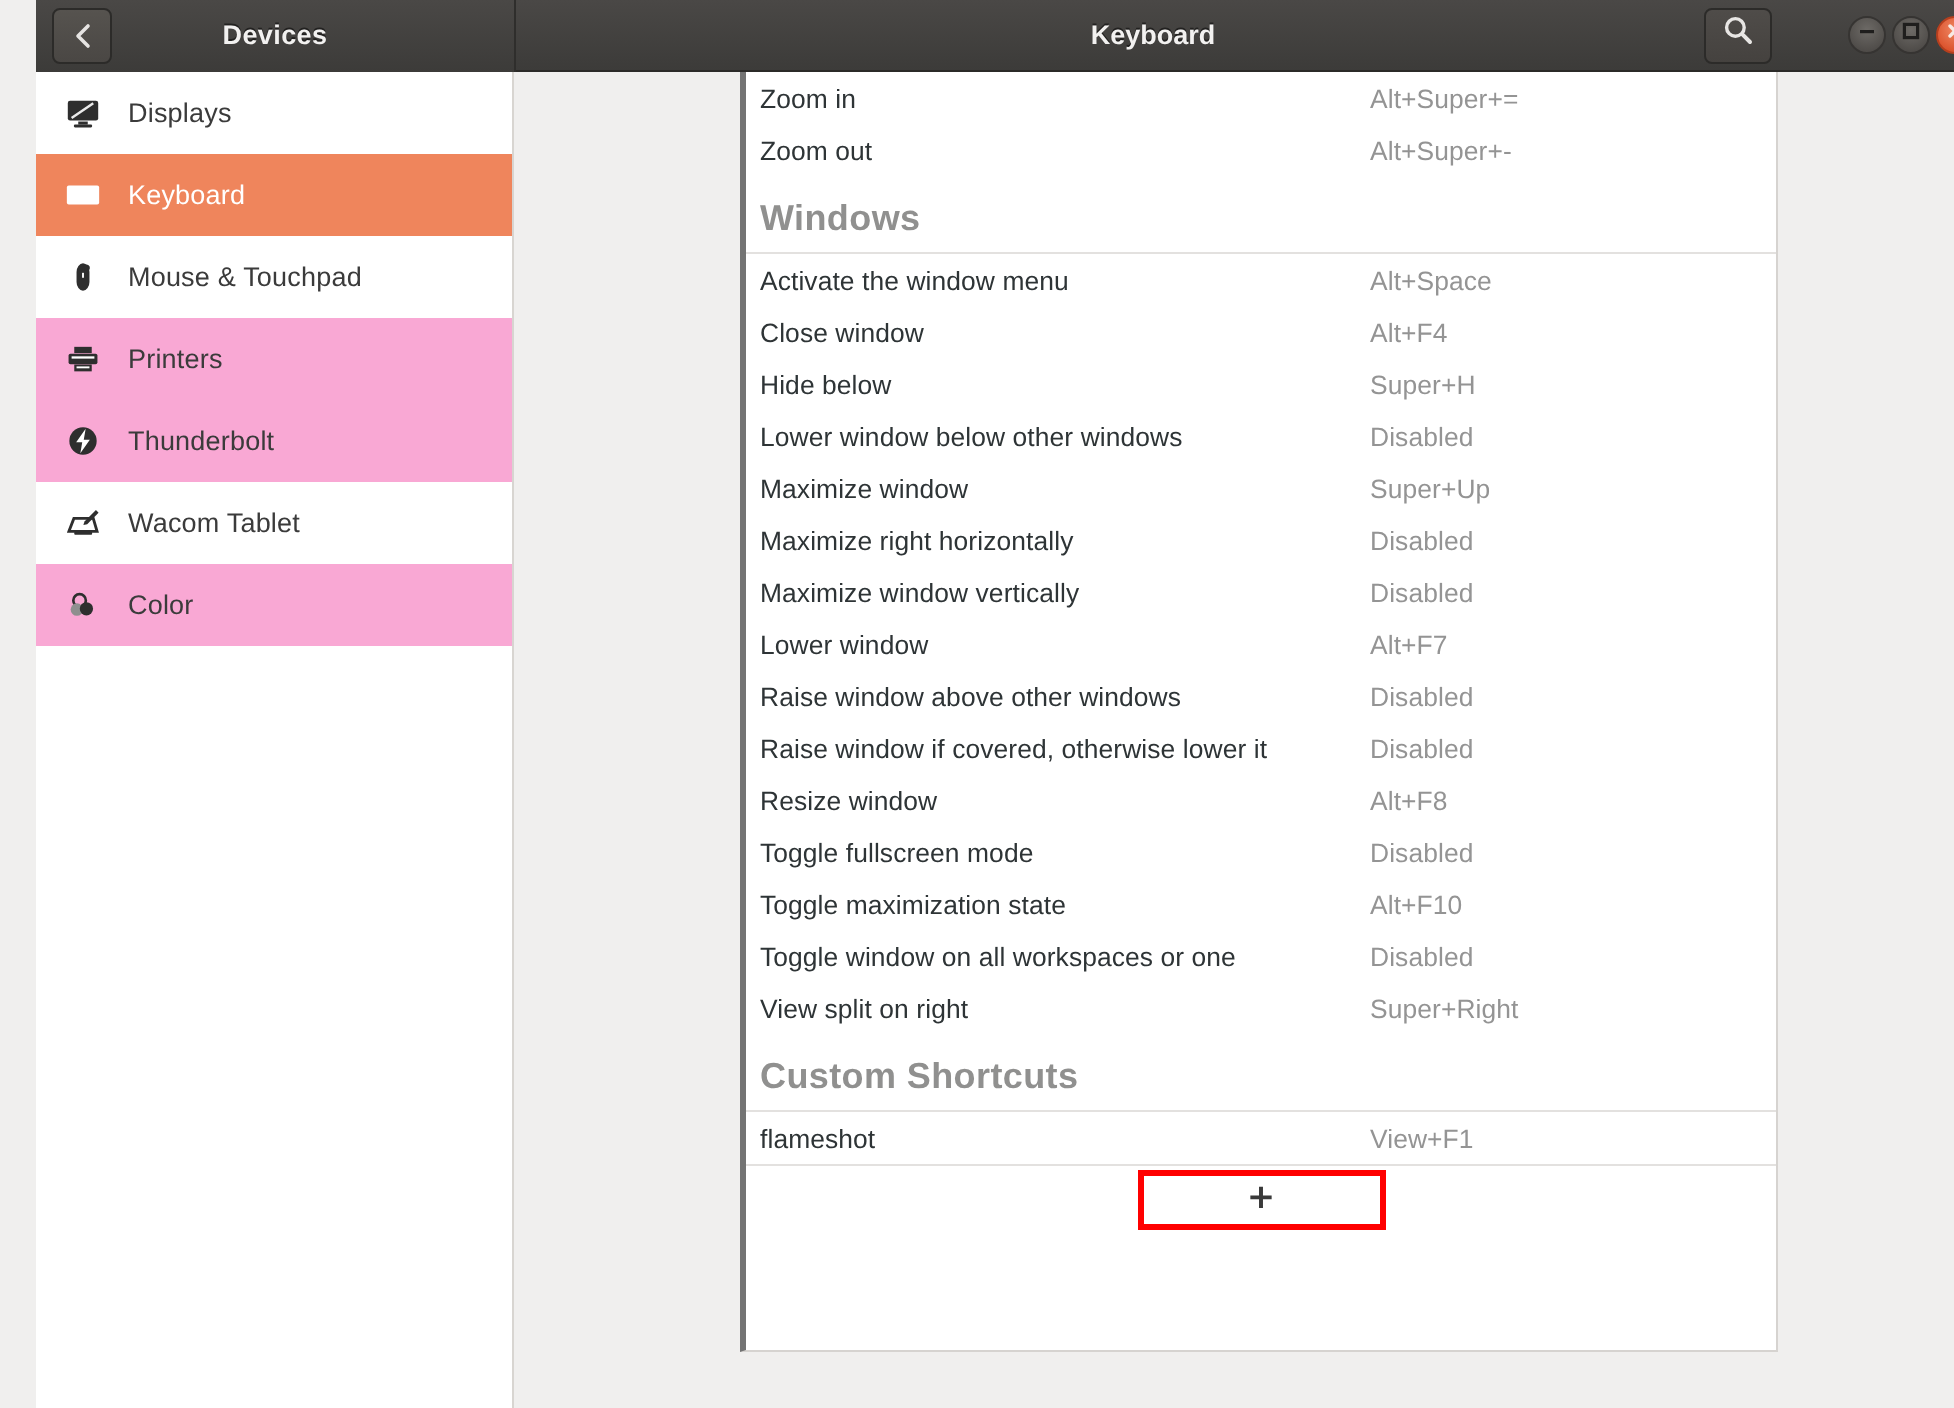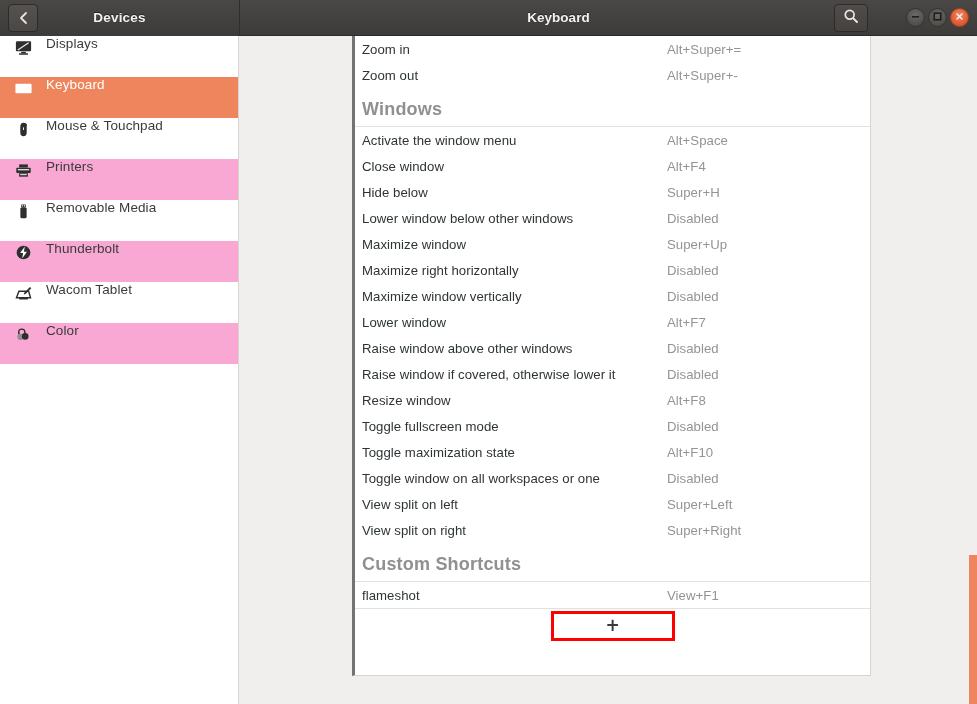--- a/index.html
+++ b/index.html
@@ -2,21 +2,21 @@
 <html><head>
 <meta charset="utf-8">
 <style>
   * { box-sizing: border-box; margin: 0; padding: 0; }
   html, body {
     width: 977px; height: 704px;
     font-family: "Liberation Sans", sans-serif;
     overflow: hidden;
     background: #f0efee;
   }
-  #app { position: relative; width: 802px; height: 704px; }
+  #app { position: relative; width: 802px; height: 704px; margin-left: 18px; }
 
   
   .titlebar {
     position: absolute; top: 0; left: 0; width: 977px; height: 36px;
     background: linear-gradient(to bottom, #4a4846 0%, #3c3b39 100%);
     border-bottom: 1px solid #2b2a28;
     display: flex; align-items: center;
   }
   .tb-left {
     width: 240px; height: 36px; position: relative;
@@ -76,21 +76,21 @@
 
   
   .sidebar {
     position: absolute; top: 36px; left: 0;
     width: 239px; height: 668px;
     background: #ffffff;
     border-right: 1px solid #d8d5d1;
     overflow: hidden;
   }
   .side-item {
-    height: 41px; display: flex; 
+    height: 41px; display: flex; align-items: center;
     padding-left: 14px; cursor: pointer;
     border-bottom: 1px solid rgba(0,0,0,0.0);
     background: #ffffff;
   }
   .side-item.alt { background: #f9a8d4; }
   .side-item.active { background: #ef855c; }
   .side-item .ic {
     width: 26px; height: 22px;
     display: flex; align-items: center; justify-content: flex-start;
     flex: 0 0 26px;
@@ -273,31 +273,20 @@
           <svg width="19" height="19" viewBox="0 0 20 20">
             <rect x="5.4" y="3.6" width="9.2" height="3.3" fill="#2e2e2e"></rect>
             <rect x="2.4" y="7.2" width="15.2" height="5.5" rx="1" fill="#2e2e2e"></rect>
             <rect x="4" y="8.6" width="12" height="1.2" fill="#fff"></rect>
             <rect x="5.4" y="12.9" width="9.2" height="3.6" fill="#2e2e2e"></rect>
             <rect x="6.6" y="13.9" width="6.8" height="1" fill="#fff"></rect>
           </svg>
         </span>
         <span class="lbl">Printers</span>
       </div>
-      <div class="side-item">
-        <span class="ic">
-          <svg width="19" height="19" viewBox="0 0 20 20">
-            <rect x="7.6" y="2.6" width="4.8" height="2.8" rx=".4" fill="#2e2e2e"></rect>
-            <rect x="8.6" y="3.3" width="1" height="1.4" fill="#fff"></rect>
-            <rect x="10.6" y="3.3" width="1" height="1.4" fill="#fff"></rect>
-            <rect x="6.7" y="5.4" width="6.6" height="11.6" rx="1.6" fill="#2e2e2e"></rect>
-          </svg>
-        </span>
-        <span class="lbl">Removable Media</span>
-      </div>
       <div class="side-item alt">
         <span class="ic">
           <svg width="19" height="19" viewBox="0 0 20 20">
             <circle cx="10" cy="10" r="7.2" fill="#2e2e2e"></circle>
             <path d="M11.4 3.6 L6.4 10.6 H9.6 L8.6 16.4 L13.6 9.3 H10.4 Z" fill="#fff"></path>
           </svg>
         </span>
         <span class="lbl">Thunderbolt</span>
       </div>
       <div class="side-item">
@@ -383,24 +372,20 @@
             <span class="name">Toggle fullscreen mode</span>
             <span class="accel">Disabled</span>
           </div>
           <div class="row">
             <span class="name">Toggle maximization state</span>
             <span class="accel">Alt+F10</span>
           </div>
           <div class="row">
             <span class="name">Toggle window on all workspaces or one</span>
             <span class="accel">Disabled</span>
-          </div>
-          <div class="row">
-            <span class="name">View split on left</span>
-            <span class="accel">Super+Left</span>
           </div>
           <div class="row">
             <span class="name">View split on right</span>
             <span class="accel">Super+Right</span>
           </div>
           <div class="sect">Custom Shortcuts</div>
           <div class="sep"></div>
           <div class="row">
             <span class="name">flameshot</span>
             <span class="accel">View+F1</span>

